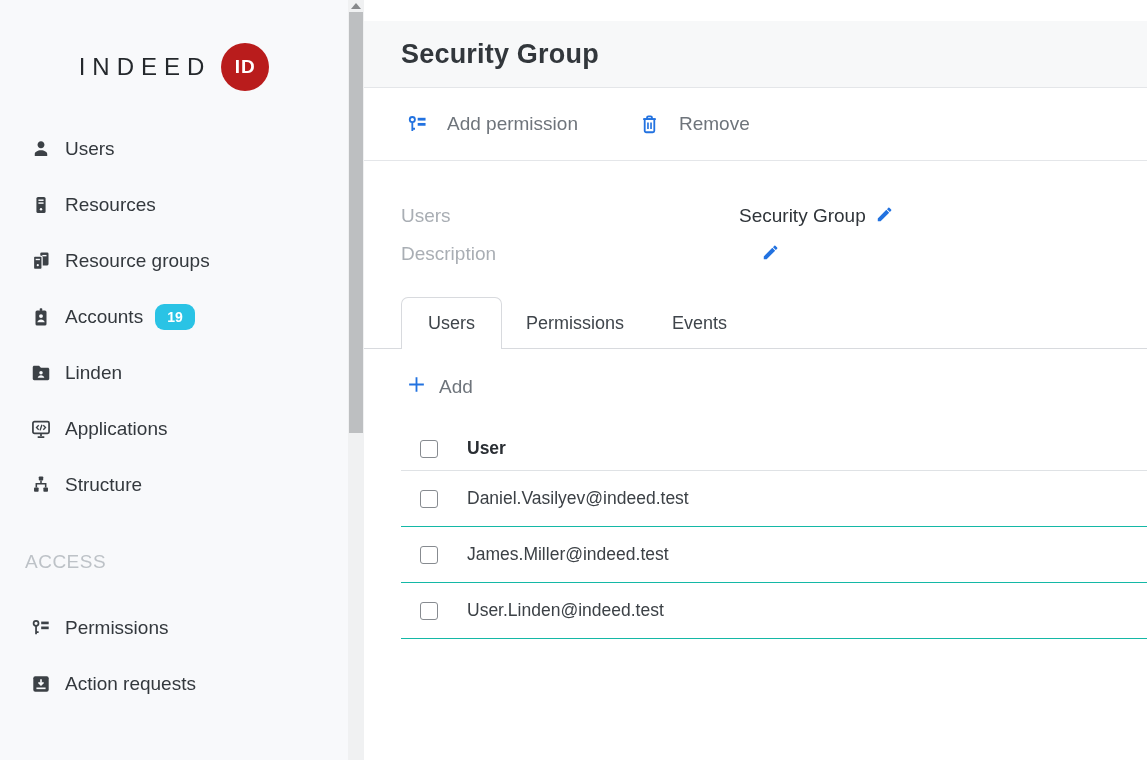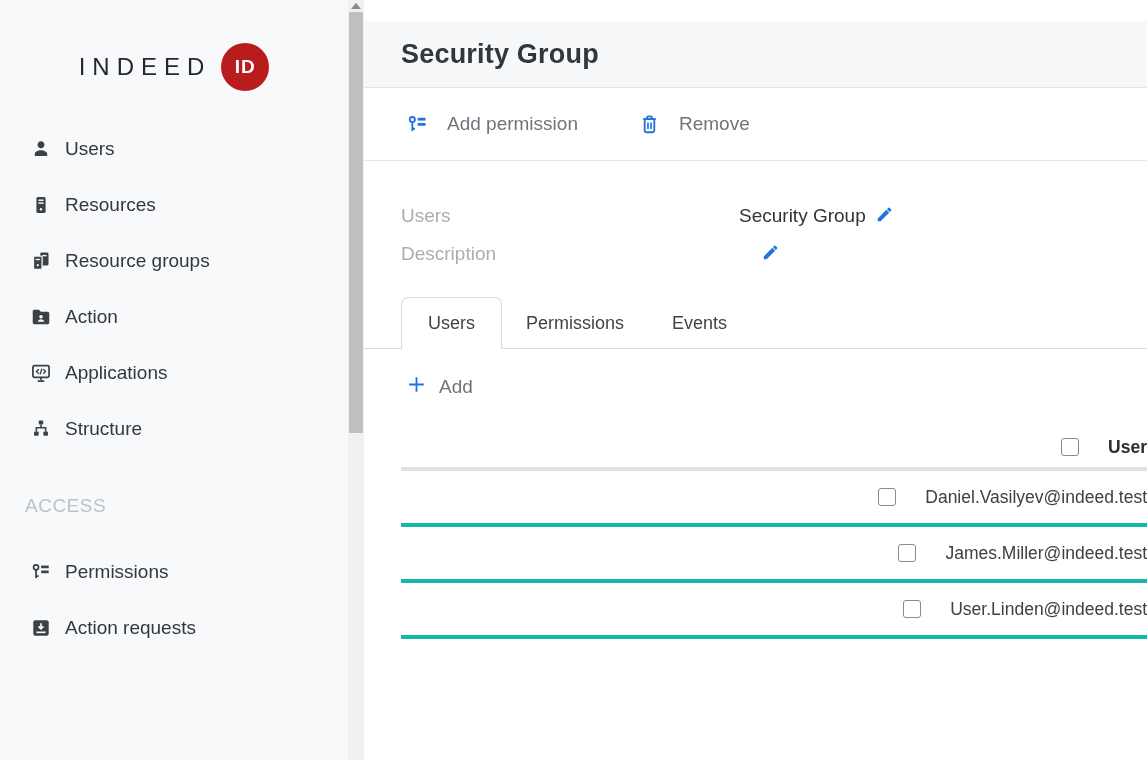--- a/index.html
+++ b/index.html
@@ -51,21 +51,21 @@
   .tabs::after { content:""; position:absolute; left:0; right:0; bottom:0; height:1px; background:#d8dade; }
   .tab { position:relative; z-index:1; font-size:18px; color:#3f454b; height:52px; display:flex; align-items:center; justify-content:center; cursor:pointer; padding:0 24px; }
   .tab.active { width:101px; padding:0; background:#fff; border:1px solid #d8dade; border-bottom:none; border-radius:7px 7px 0 0; }
   .tab.active::after { content:""; position:absolute; left:0; right:0; bottom:-1px; height:2px; background:#fff; }
 
   .tab-body { padding-left:37px; }
   .add-btn { margin-top:20px; height:36px; display:flex; align-items:center; gap:12px; background:none; border:none; cursor:pointer;
              font-family:inherit; font-size:19px; color:#6e747b; padding:0 0 0 5px; }
 
   .user-table { margin-top:22px; }
-  .t-row { display:flex; align-items:center; border-bottom:4px solid #14b8a6;justify-content:flex-end; }
+  .t-row { display:flex; align-items:center; border-bottom:1px solid #14b8a6; }
   .t-row.head { height:44px; border-bottom-color:#dfe2e5; }
   .t-row.body-row { height:56px; }
   .cb-cell { width:66px; flex:0 0 66px; display:flex; align-items:center; padding-left:19px; }
   .checkbox { width:18px; height:18px; border:1.5px solid #878b90; border-radius:3px; background:#fff; cursor:pointer; }
   .col-user { font-size:17.5px; font-weight:700; color:#2a2e33; }
   .cell-user { font-size:17.5px; color:#3c4146; }
 </style>
 </head>
 <body>
 
@@ -106,30 +106,42 @@
               <rect x="11.2" y="2.8" width="9" height="14" rx="1.4" fill="#3c4146"></rect>
               <rect x="13.4" y="5.4" width="4.6" height="1.5" fill="#f8f9fb"></rect>
               <rect x="3.8" y="6.6" width="9.4" height="14.6" rx="1.5" fill="#3c4146" stroke="#f8f9fb" stroke-width="1.4"></rect>
               <rect x="6.2" y="9.6" width="4.6" height="1.5" fill="#f8f9fb"></rect>
               <circle cx="8.5" cy="16.5" r="1.2" fill="#f8f9fb"></circle>
             </svg>
         </span>
         <span>Resource groups</span>
       </div>
 
+      <div class="nav-item">
+        <span class="nav-icon">
+          <svg width="22" height="22" viewBox="0 0 24 24">
+              <rect x="10.6" y="2.4" width="2.8" height="3" rx="1" fill="#3c4146"></rect>
+              <rect x="6" y="4.8" width="12" height="16.6" rx="1.8" fill="#3c4146"></rect>
+              <circle cx="12" cy="11" r="2.1" fill="#f8f9fb"></circle>
+              <path d="M7.9 17.8c.5-2 2.2-3.2 4.1-3.2s3.6 1.2 4.1 3.2z" fill="#f8f9fb"></path>
+            </svg>
+        </span>
+        <span>Accounts</span>
+        <span class="nav-badge">19</span>
+      </div>
 
       <div class="nav-item">
         <span class="nav-icon">
           <svg width="22" height="22" viewBox="0 0 24 24">
               <path fill="#3c4146" d="M9.9 4.2H4.6C3.7 4.2 3 4.9 3 5.8v12.4c0 .9.7 1.6 1.6 1.6h14.8c.9 0 1.6-.7 1.6-1.6V8c0-.9-.7-1.6-1.6-1.6h-7.5l-2-2.2z"></path>
               <circle cx="12" cy="11.6" r="1.9" fill="#f8f9fb"></circle>
               <path d="M8.4 17.2c.4-1.8 1.9-2.8 3.6-2.8s3.2 1 3.6 2.8z" fill="#f8f9fb"></path>
             </svg>
         </span>
-        <span>Action</span>
+        <span>Linden</span>
       </div>
 
       <div class="nav-item">
         <span class="nav-icon">
           <svg width="22" height="22" viewBox="0 0 24 24">
               <rect x="3.2" y="4" width="17.6" height="12.8" rx="1.7" fill="none" stroke="#3c4146" stroke-width="1.9"></rect>
               <path d="M9.5 7.9 7.1 10.4l2.4 2.5M14.5 7.9l2.4 2.5-2.4 2.5M13 7.3l-2 6.2" fill="none" stroke="#3c4146" stroke-width="1.5"></path>
               <path d="M12 16.8v2.8M8.4 20.8h7.2" fill="none" stroke="#3c4146" stroke-width="1.9"></path>
             </svg>
         </span>

